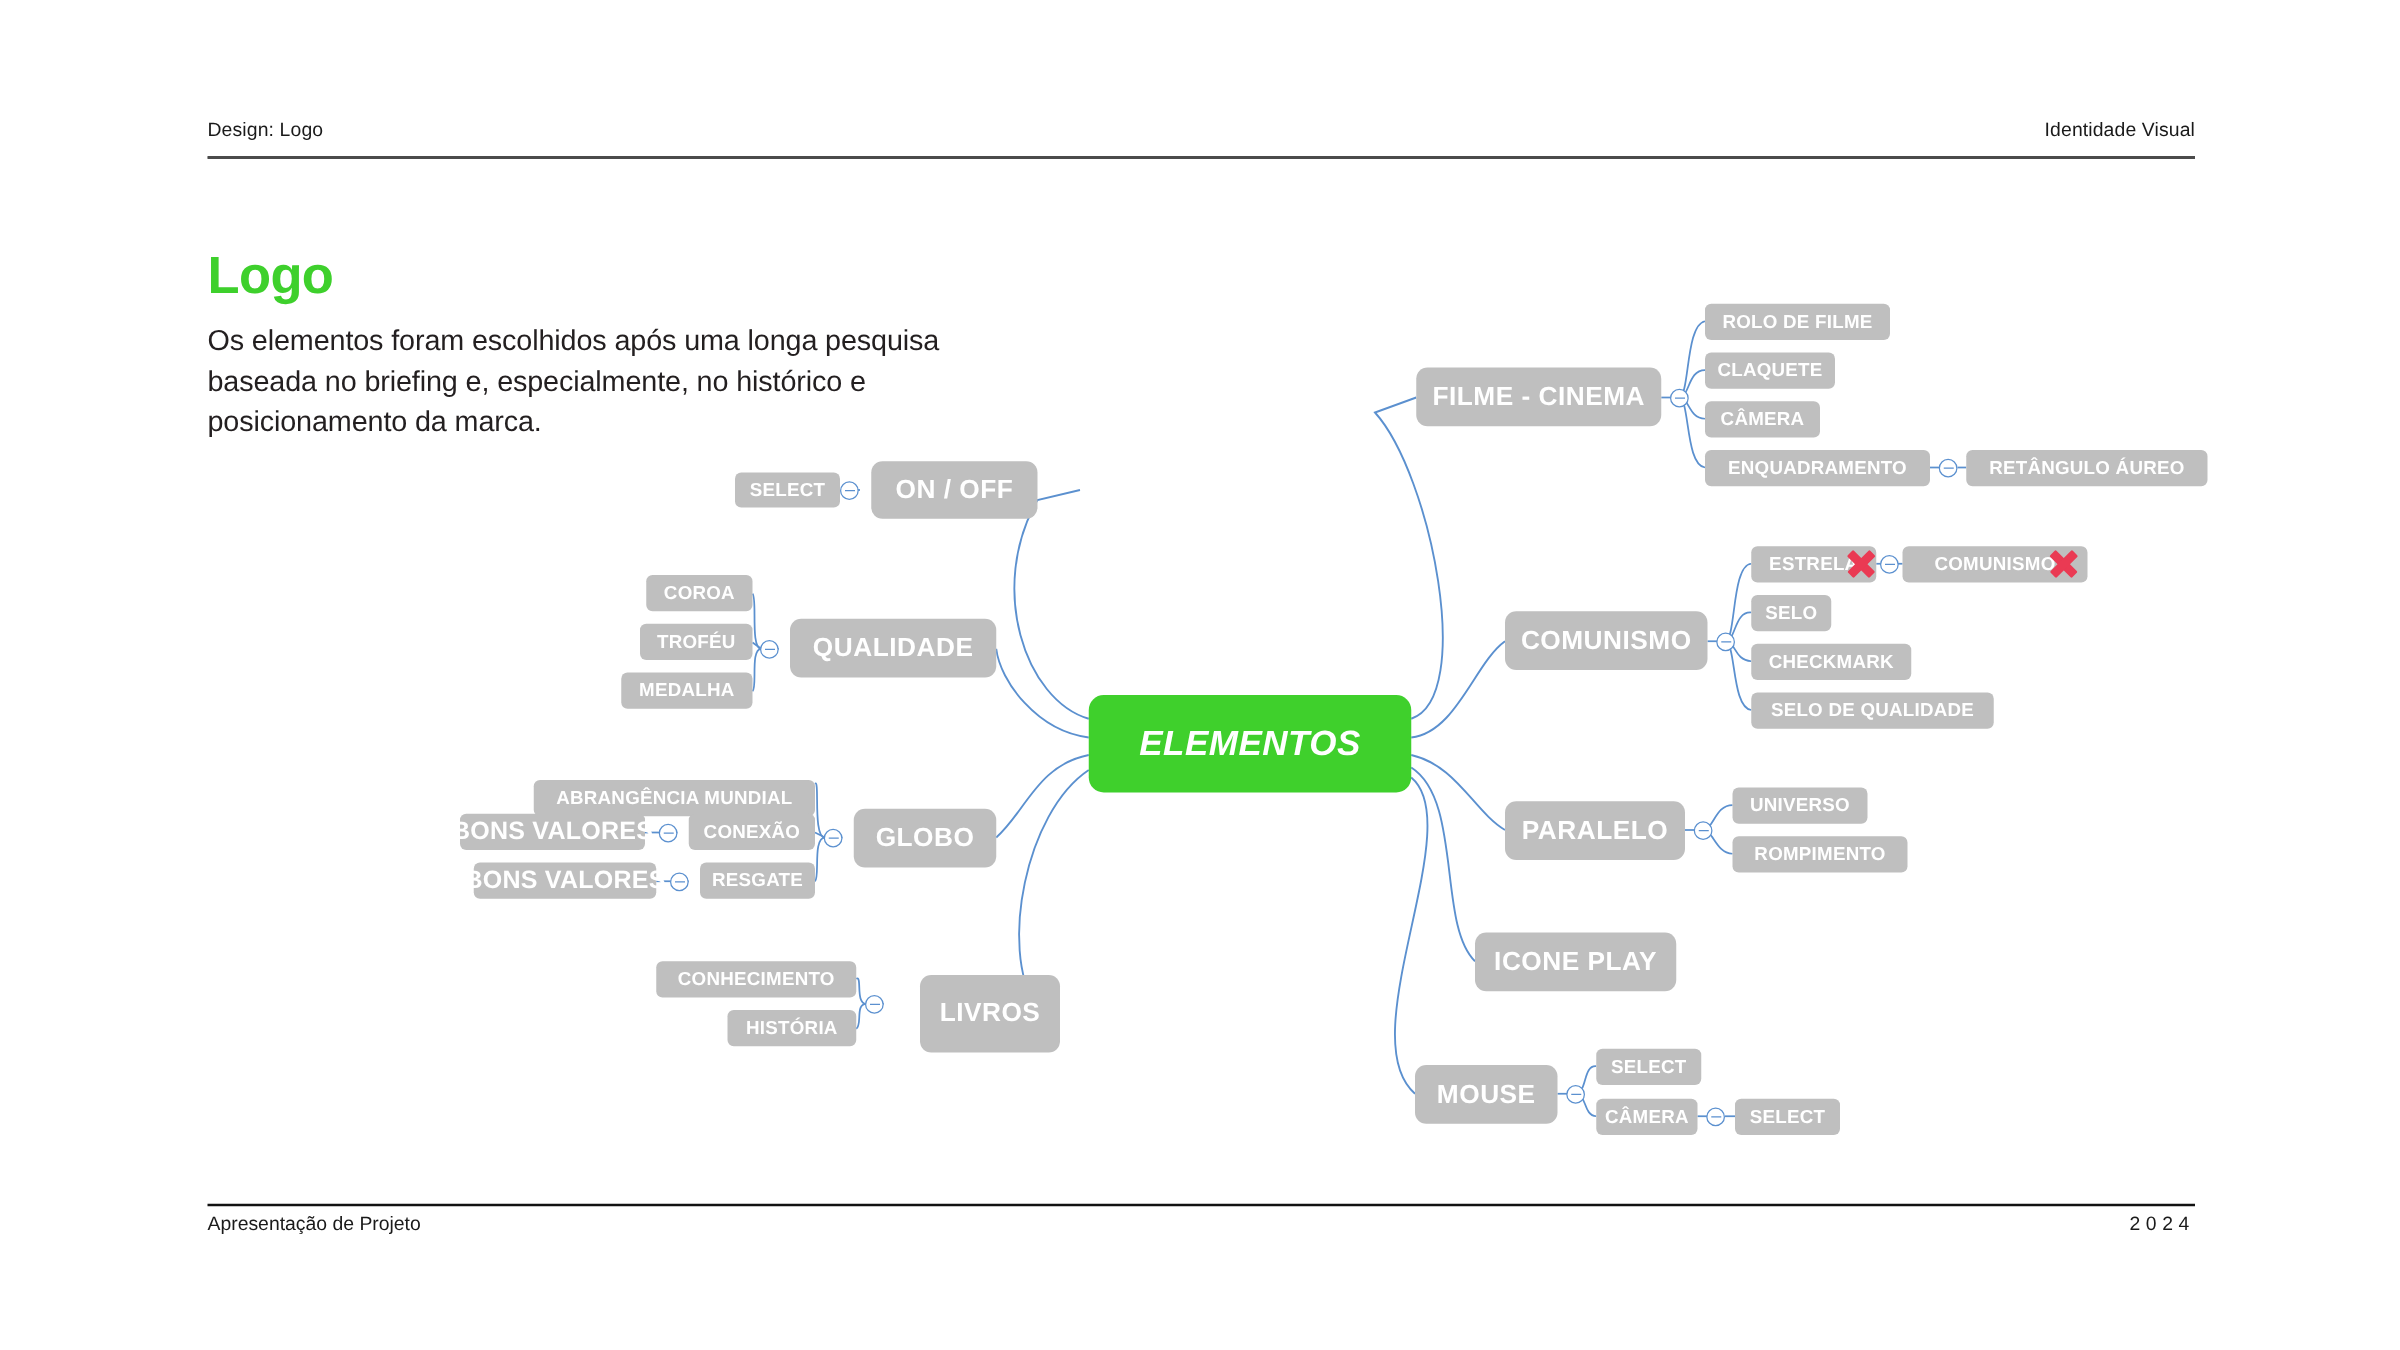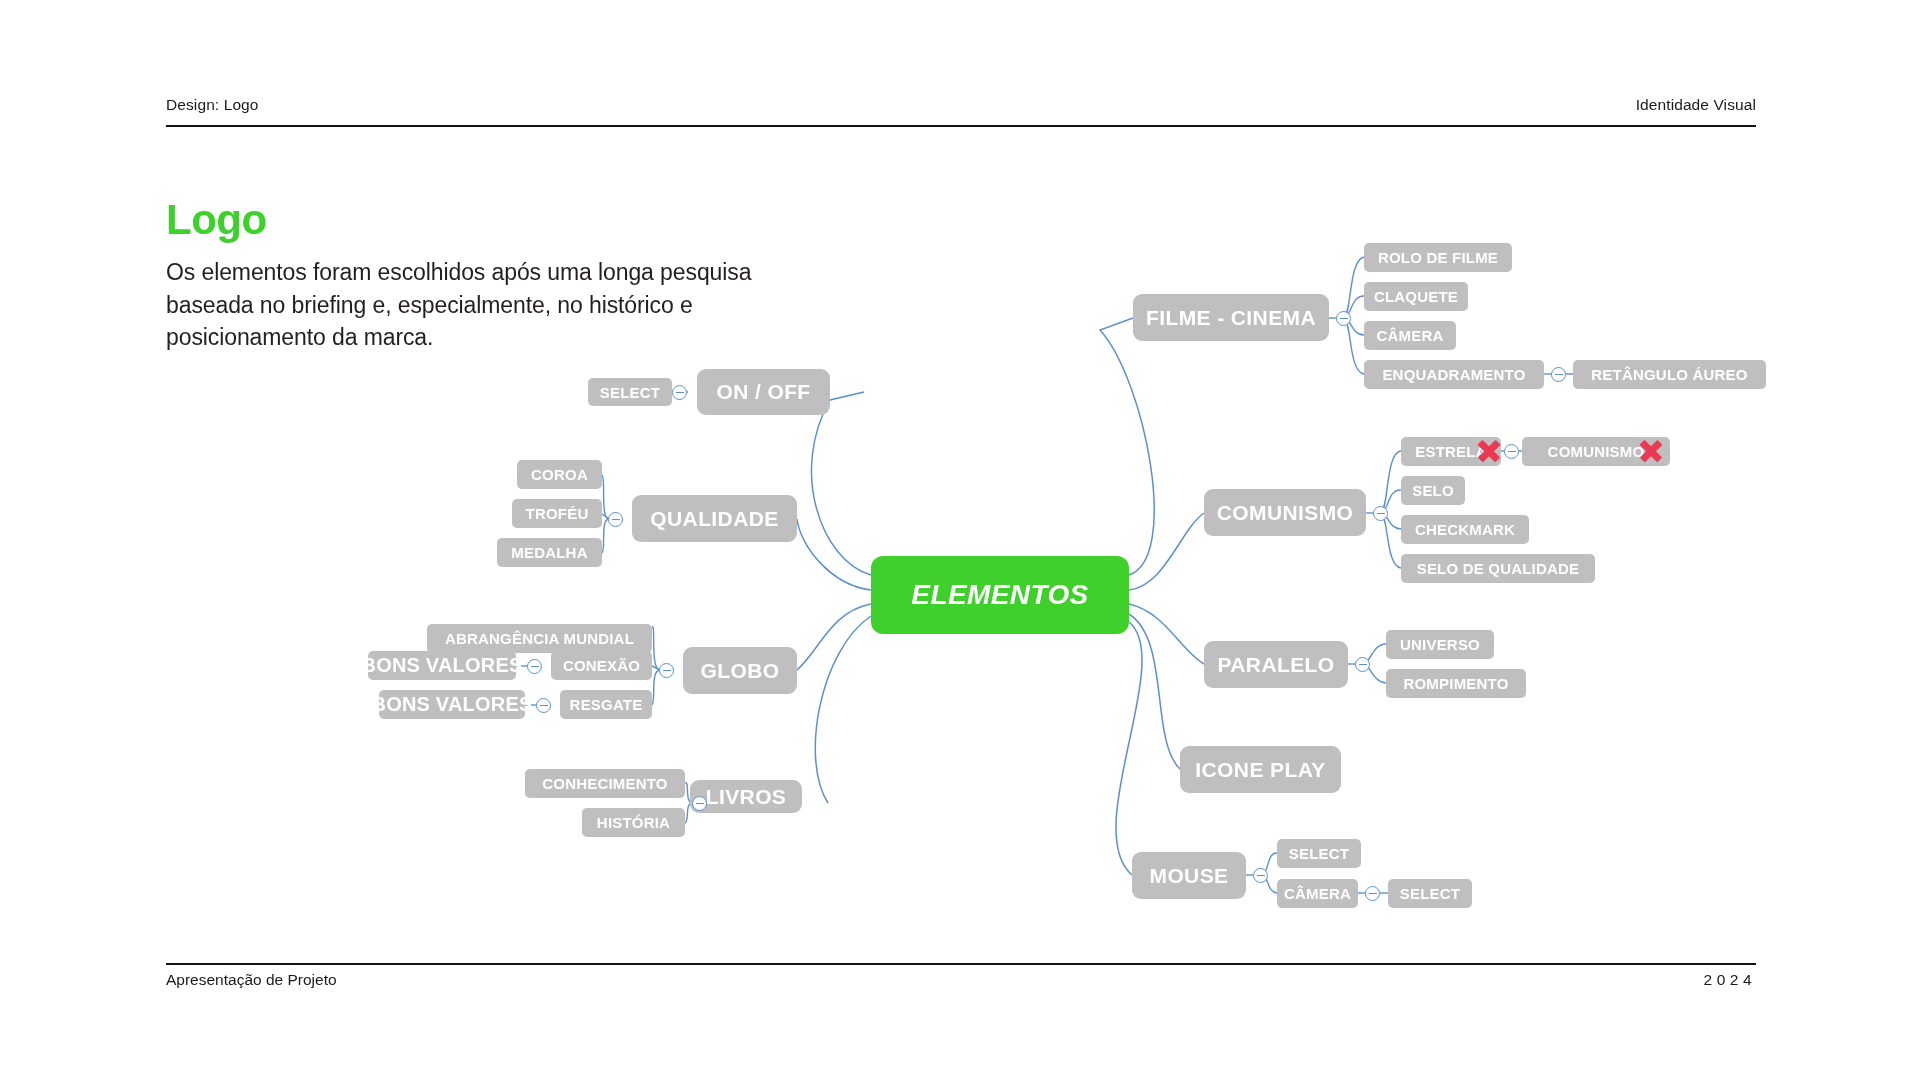--- a/index.html
+++ b/index.html
@@ -183,21 +183,21 @@
     <div class="node n-l1" style="left: 683px; top: 647px; width: 114px; height: 47px;">GLOBO</div>
     <div class="node n-l2" style="left: 427px; top: 612px; width: 225px; height: 29px; margin-top: 12px;">ABRANGÊNCIA MUNDIAL</div>
     <div class="node n-l2" style="left: 551px; top: 651px; width: 101px; height: 29px;">CONEXÃO</div>
     <div class="node n-l3" style="left: 368px; top: 651px; width: 148px; height: 29px;">BONS VALORES</div>
     <div class="node n-l2" style="left: 560px; top: 690px; width: 92px; height: 29px;">RESGATE</div>
     <div class="node n-l3" style="left: 379px; top: 690px; width: 146px; height: 29px;">BONS VALORES</div>
     <div class="toggle" style="left:659px;top:663px;"></div>
     <div class="toggle" style="left:527px;top:659px;"></div>
     <div class="toggle" style="left:536px;top:698px;"></div>
 
-    <div class="node n-l1" style="left: 690px; top: 780px; width: 112px; height: 33px;">LIVROS</div>
+    <div class="node n-l1" style="left: 736px; top: 780px; width: 112px; height: 62px;">LIVROS</div>
     <div class="node n-l2" style="left: 525px; top: 769px; width: 160px; height: 29px;">CONHECIMENTO</div>
     <div class="node n-l2" style="left: 582px; top: 808px; width: 103px; height: 29px;">HISTÓRIA</div>
     <div class="toggle" style="left:692px;top:796px;"></div>
 
     <div class="node n-l1" style="left: 1133px; top: 294px; width: 196px; height: 47px;">FILME - CINEMA</div>
     <div class="node n-l2" style="left: 1364px; top: 243px; width: 148px; height: 29px;">ROLO DE FILME</div>
     <div class="node n-l2" style="left: 1364px; top: 282px; width: 104px; height: 29px;">CLAQUETE</div>
     <div class="node n-l2" style="left: 1364px; top: 321px; width: 92px; height: 29px;">CÂMERA</div>
     <div class="node n-l2" style="left: 1364px; top: 360px; width: 180px; height: 29px;">ENQUADRAMENTO</div>
     <div class="node n-l2" style="left: 1573px; top: 360px; width: 193px; height: 29px;">RETÂNGULO ÁUREO</div>

